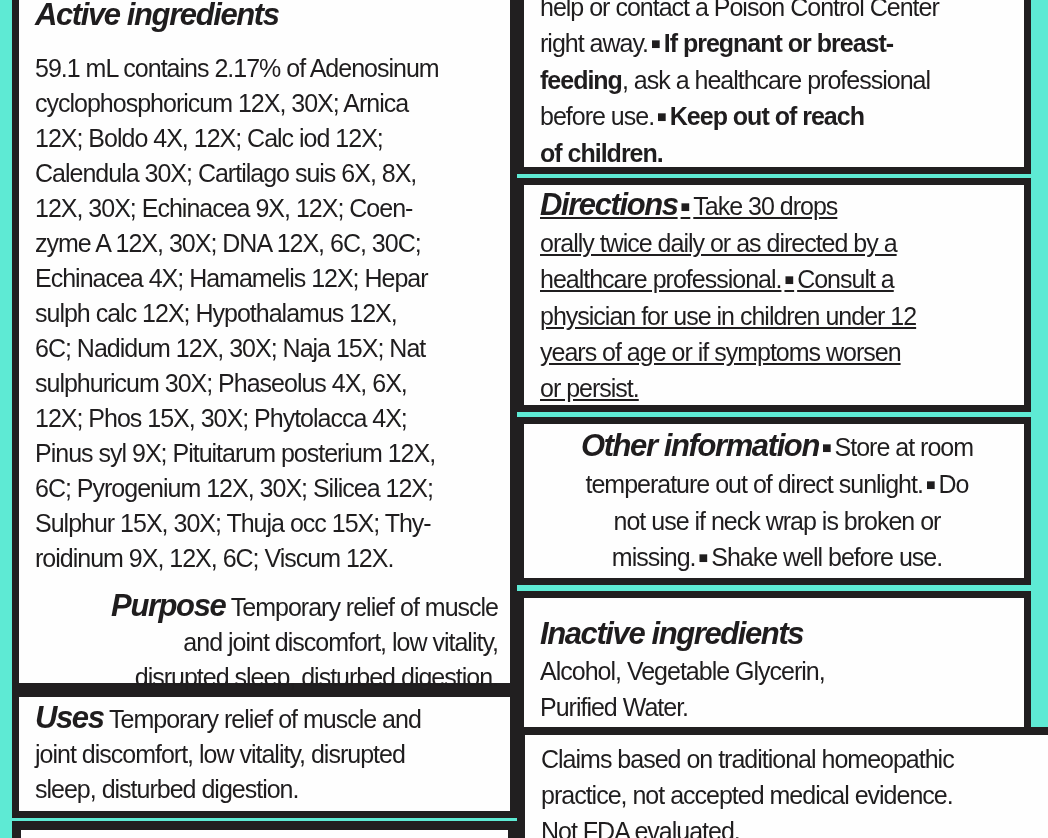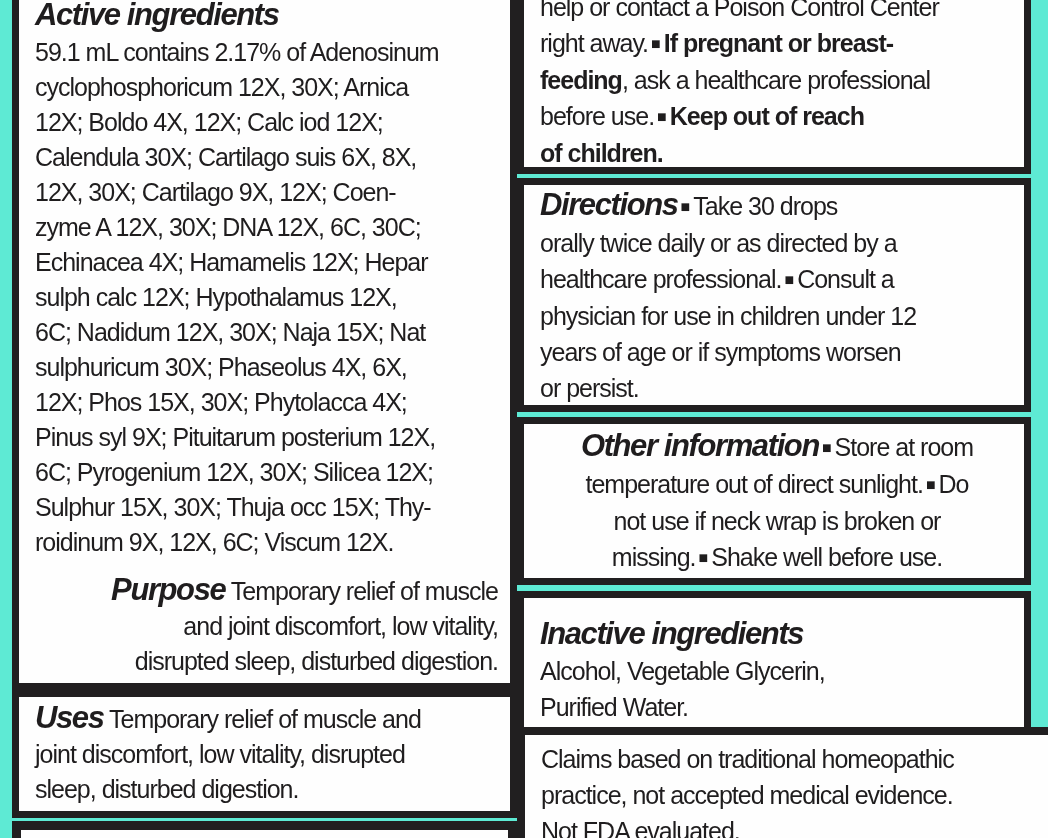--- a/index.html
+++ b/index.html
@@ -53,21 +53,21 @@
     letter-spacing: -1.4px;
     line-height: 36px;
     white-space: nowrap;
   }
   
   #box-active {
     left: 12px; top: -16px;
     width: 505px; height: 706px;
     padding: 6px 10px 0 16px;
   }
-  #box-active .body-lines { margin-top: 2px; }
+  #box-active .body-lines { margin-top: 18px; }
   #box-active .purpose-block {
     margin-top: 12px;
     text-align: right;
     padding-right: 2px;
   }
   #box-uses {
     left: 12px; top: 690px;
     width: 505px; height: 128px;
     padding: 3px 10px 0 16px;
   }
@@ -79,20 +79,21 @@
   
   #box-warnings {
     left: 517px; top: -18px;
     width: 514px; height: 192px;
     padding: 0 10px 0 16px;
   }
   #box-directions {
     left: 517px; top: 178px;
     width: 514px; height: 234px;
     padding: 2px 10px 0 16px;
+    text-decoration: underline;
   }
   #box-other {
     left: 517px; top: 417px;
     width: 514px; height: 168px;
     padding: 4px 10px 0 16px;
     text-align: center;
   }
   #box-inactive {
     left: 517px; top: 591px;
     width: 514px; height: 154px;
@@ -112,21 +113,21 @@
 
   <div class="col-left">
 
     <div class="box" id="box-active">
       <div class="section-heading">Active ingredients</div>
       <div class="body-lines">
           <div class="ln">59.1 mL contains 2.17% of Adenosinum</div>
           <div class="ln">cyclophosphoricum 12X, 30X; Arnica</div>
           <div class="ln">12X; Boldo 4X, 12X; Calc iod 12X;</div>
           <div class="ln">Calendula 30X; Cartilago suis 6X, 8X,</div>
-          <div class="ln">12X, 30X; Cartilago 9X, 12X; Coen-</div>
+          <div class="ln">12X, 30X; Echinacea 9X, 12X; Coen-</div>
           <div class="ln">zyme A 12X, 30X; DNA 12X, 6C, 30C;</div>
           <div class="ln">Echinacea 4X; Hamamelis 12X; Hepar</div>
           <div class="ln">sulph calc 12X; Hypothalamus 12X,</div>
           <div class="ln">6C; Nadidum 12X, 30X; Naja 15X; Nat</div>
           <div class="ln">sulphuricum 30X; Phaseolus 4X, 6X,</div>
           <div class="ln">12X; Phos 15X, 30X; Phytolacca 4X;</div>
           <div class="ln">Pinus syl 9X; Pituitarum posterium 12X,</div>
           <div class="ln">6C; Pyrogenium 12X, 30X; Silicea 12X;</div>
           <div class="ln">Sulphur 15X, 30X; Thuja occ 15X; Thy-</div>
           <div class="ln">roidinum 9X, 12X, 6C; Viscum 12X.</div>

